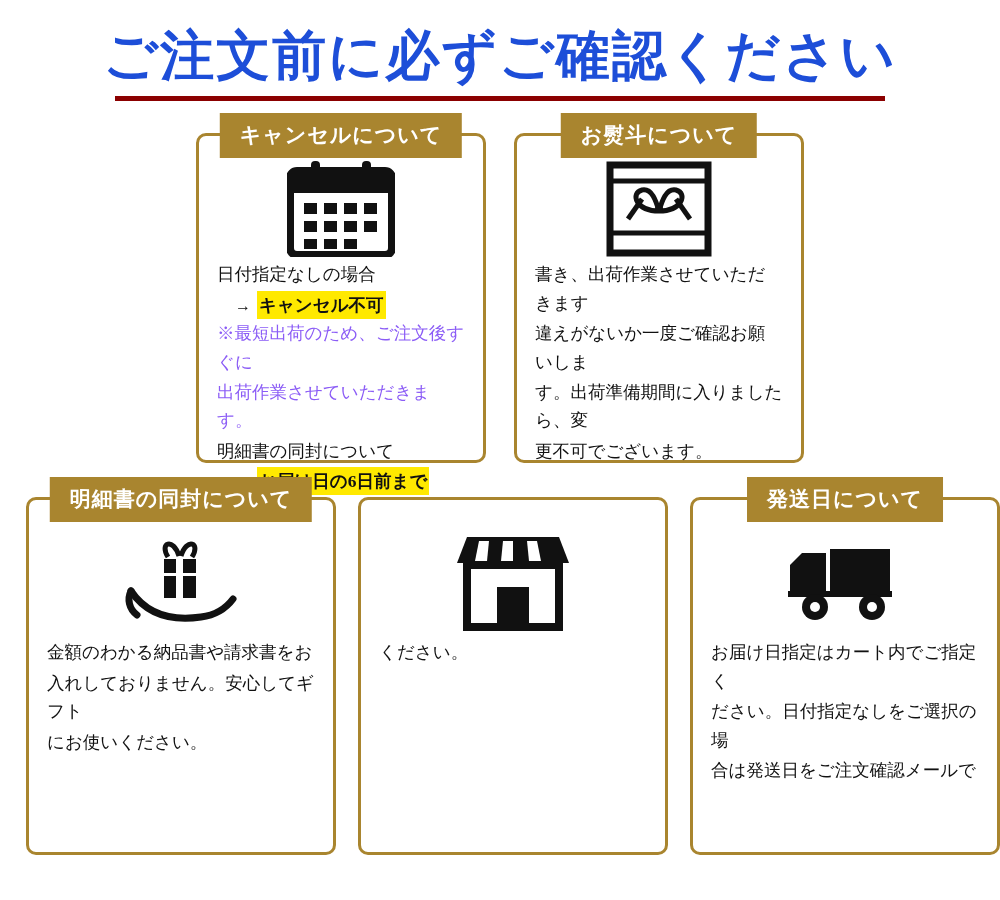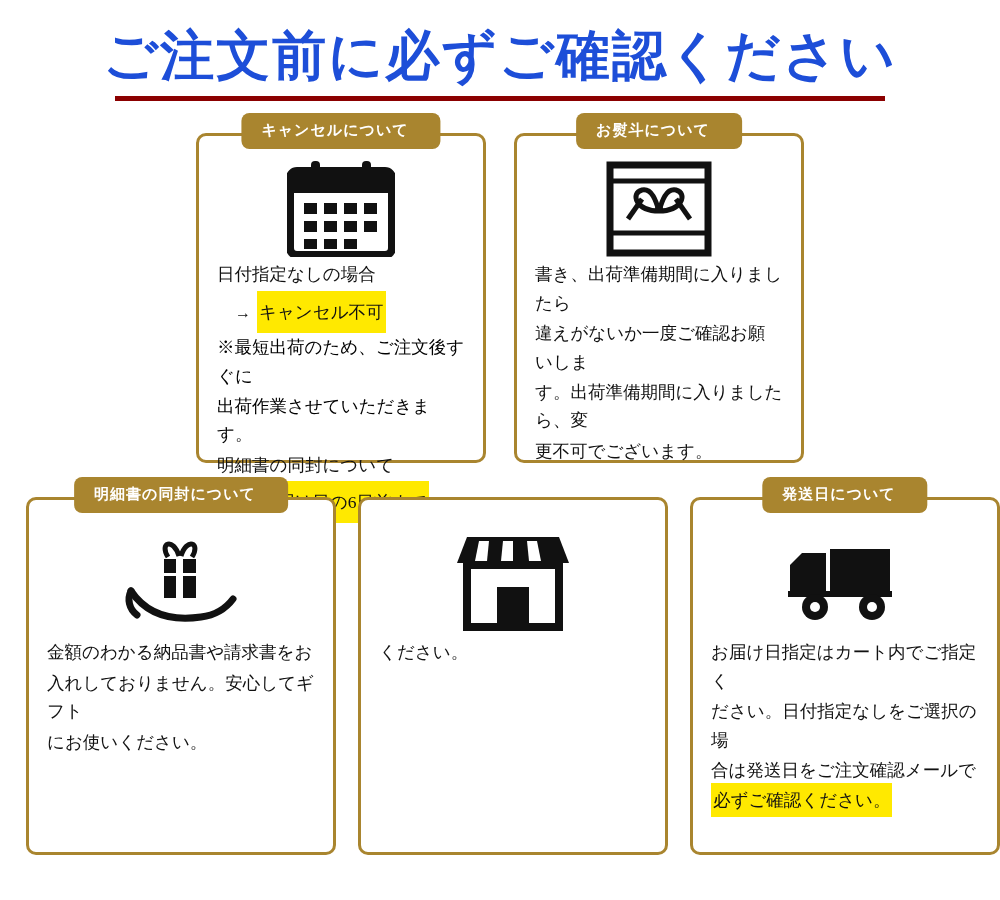--- a/index.html
+++ b/index.html
@@ -55,47 +55,47 @@
   .card-top { width: 290px; height: 330px; }
   .card-bottom { width: 310px; height: 358px; }
 
   .card-head {
     position: absolute;
     top: -23px;
     left: 50%;
     transform: translateX(-50%);
     background: #a9852f;
     color: #ffffff;
-    font-size: 15px;
+    font-size: 21px;
     font-weight: bold;
     letter-spacing: 1px;
-    padding: 8px 32px 9px 20px;
-    border-radius: 8px;
+    padding: 8px 20px 9px 20px;
+    border-radius: 0;
     white-space: nowrap;
   }
 
   .icon-area {
     height: 118px;
     display: flex;
     align-items: center;
     justify-content: center;
     padding-top: 26px;
   }
   .card-bottom .icon-area { height: 132px; padding-top: 30px; }
 
   .body {
     padding: 6px 18px 0 18px;
     font-size: 17.5px;
     line-height: 1.62;
     color: #111111;
   }
   .body p { margin: 0 0 2px 0; }
 
-  .hl { background: #ffe900; padding: 7px 2px; }
-  .red { color: #000000; }
+  .hl { background: #ffe900; padding: 0 2px; font-weight: bold; }
+  .red { color: #8b5cf6; }
   .indent-arrow {
     display: flex;
     align-items: baseline;
     gap: 6px;
     padding-left: 18px;
   }
   .arrow { font-size: 16px; }
 
   
   svg { display: block; }
@@ -159,21 +159,21 @@
           <line x1="4" y1="22" x2="102" y2="22" stroke="#111" stroke-width="5"></line>
           <line x1="4" y1="74" x2="102" y2="74" stroke="#111" stroke-width="5"></line>
           <path d="M53 52 C 30 52, 24 34, 36 31 C 46 29, 50 42, 53 52" fill="none" stroke="#111" stroke-width="5"></path>
           <path d="M53 52 C 76 52, 82 34, 70 31 C 60 29, 56 42, 53 52" fill="none" stroke="#111" stroke-width="5"></path>
           <path d="M36 40 L 22 60" stroke="#111" stroke-width="5" fill="none"></path>
           <path d="M70 40 L 84 60" stroke="#111" stroke-width="5" fill="none"></path>
           <circle cx="53" cy="50" r="4" fill="#111"></circle>
         </svg>
       </div>
       <div class="body">
-        <p>書き、出荷準備期間に入りましたら</p>
+        <p>書き、出荷作業させていただきます</p>
         <p>違えがないか一度ご確認お願いしま</p>
         <p>す。出荷準備期間に入りましたら、変</p>
         <p>更不可でございます。</p>
       </div>
     </div>
 
   </div>
 
   <div class="row row-bottom">
 
@@ -228,19 +228,18 @@
           <circle cx="33" cy="72" r="13" fill="#111"></circle>
           <circle cx="33" cy="72" r="5" fill="#fff"></circle>
           <circle cx="90" cy="72" r="13" fill="#111"></circle>
           <circle cx="90" cy="72" r="5" fill="#fff"></circle>
         </svg>
       </div>
       <div class="body">
         <p>お届け日指定はカート内でご指定く</p>
         <p>ださい。日付指定なしをご選択の場</p>
         <p>合は発送日をご注文確認メールで</p>
-        <p><span class="hl">必ずご確認ください。</span></p>
       </div>
     </div>
 
   </div>
 
 </div>
 
 </body></html>

